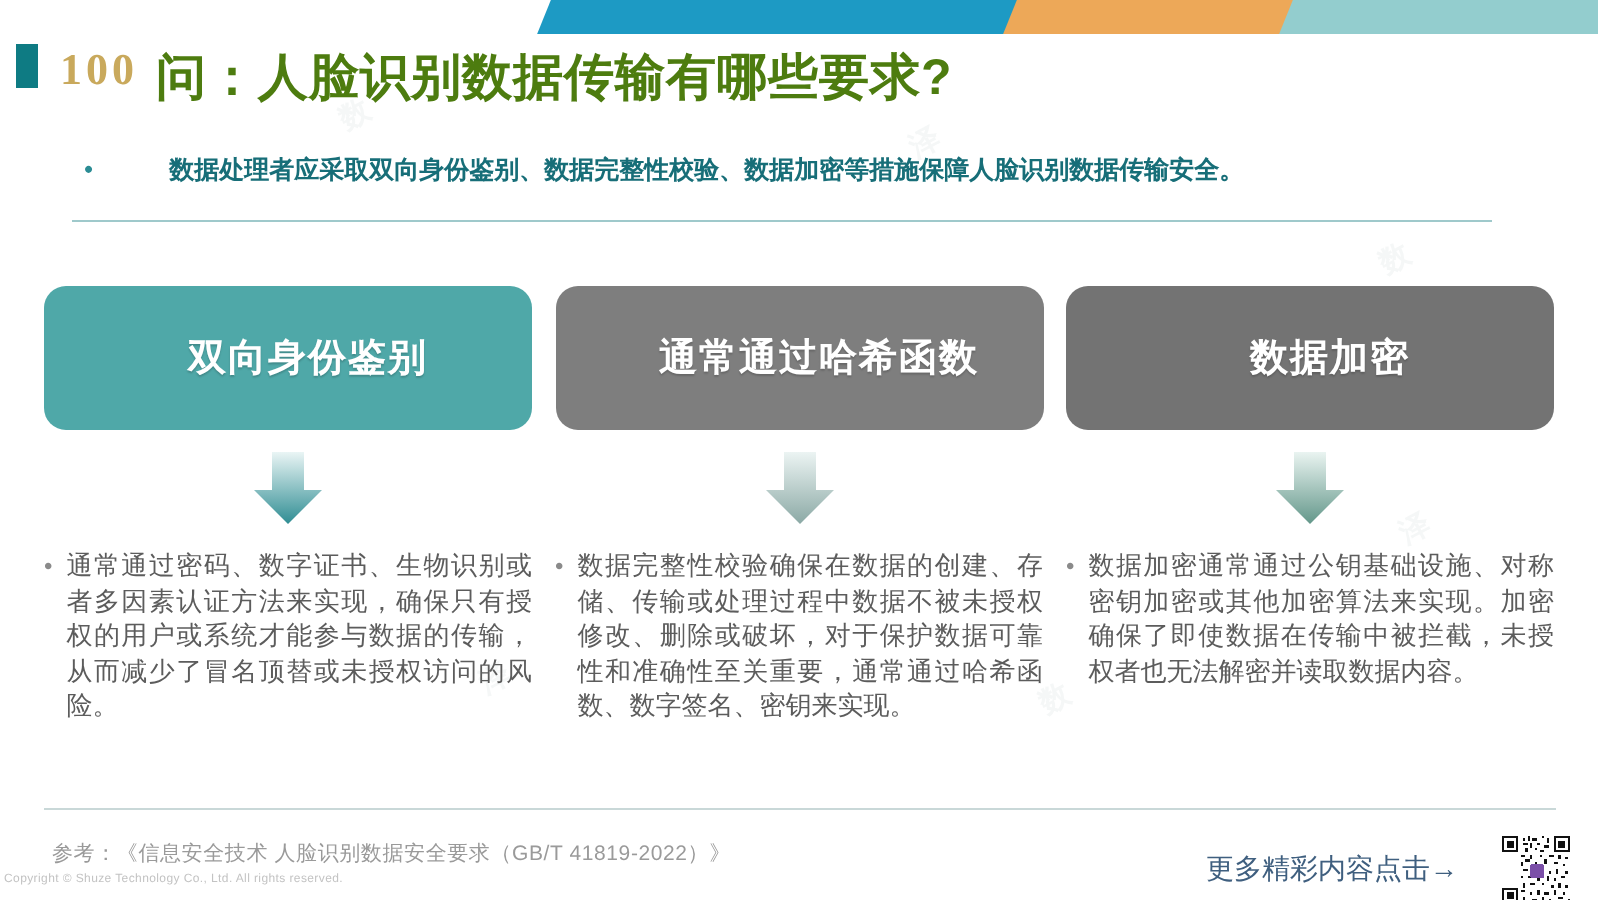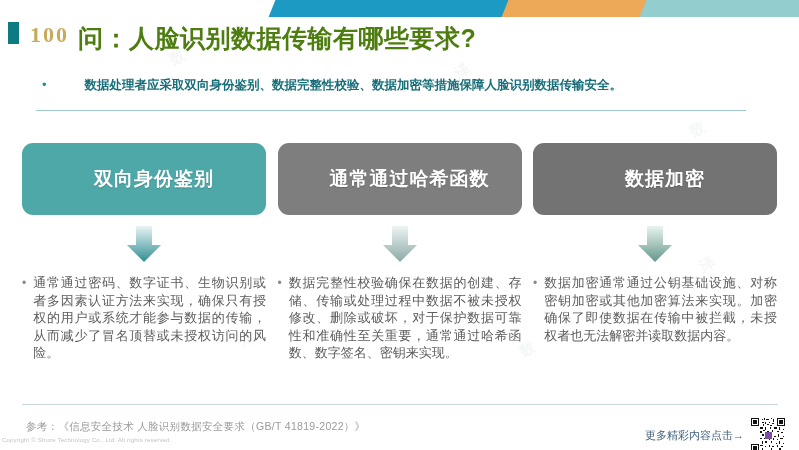--- a/index.html
+++ b/index.html
@@ -48,21 +48,21 @@
   .body{display:flex;align-items:flex-start;width:244px;margin-top:2px;}
   .body .bdot{color:#8A8A8A;font-size:12px;line-height:17px;margin-right:7px;flex:0 0 auto;}
   .body .btxt{font-size:13px;line-height:17.5px;color:#5C5C5C;text-align:justify;font-family:Liberation Mono, monospace;}
 
   
   .foot-div{position:absolute;top:404px;left:22px;width:756px;height:1px;background:#C9D8D8;}
   .ref{position:absolute;top:420px;left:26px;font-size:10.5px;color:#9A9A9A;letter-spacing:.3px;}
   .copyright{position:absolute;top:437px;left:2px;font-size:6px;color:#C3C3C3;letter-spacing:.2px;}
 
   .qr-row{position:absolute;top:418px;right:14px;display:flex;align-items:center;}
-  .qr-label{font-size:11px;color:#3F5F7F;margin-right:7px;}
+  .qr-label{font-size:14px;color:#3F5F7F;margin-right:22px;}
   .qr{width:34px;height:34px;}
 
   
   .wm{position:absolute;color:rgba(120,140,140,.07);font-size:15px;font-weight:700;
       transform:rotate(-28deg);pointer-events:none;user-select:none;}
 </style>
 </head>
 <body>
 
 <div class="slide">

